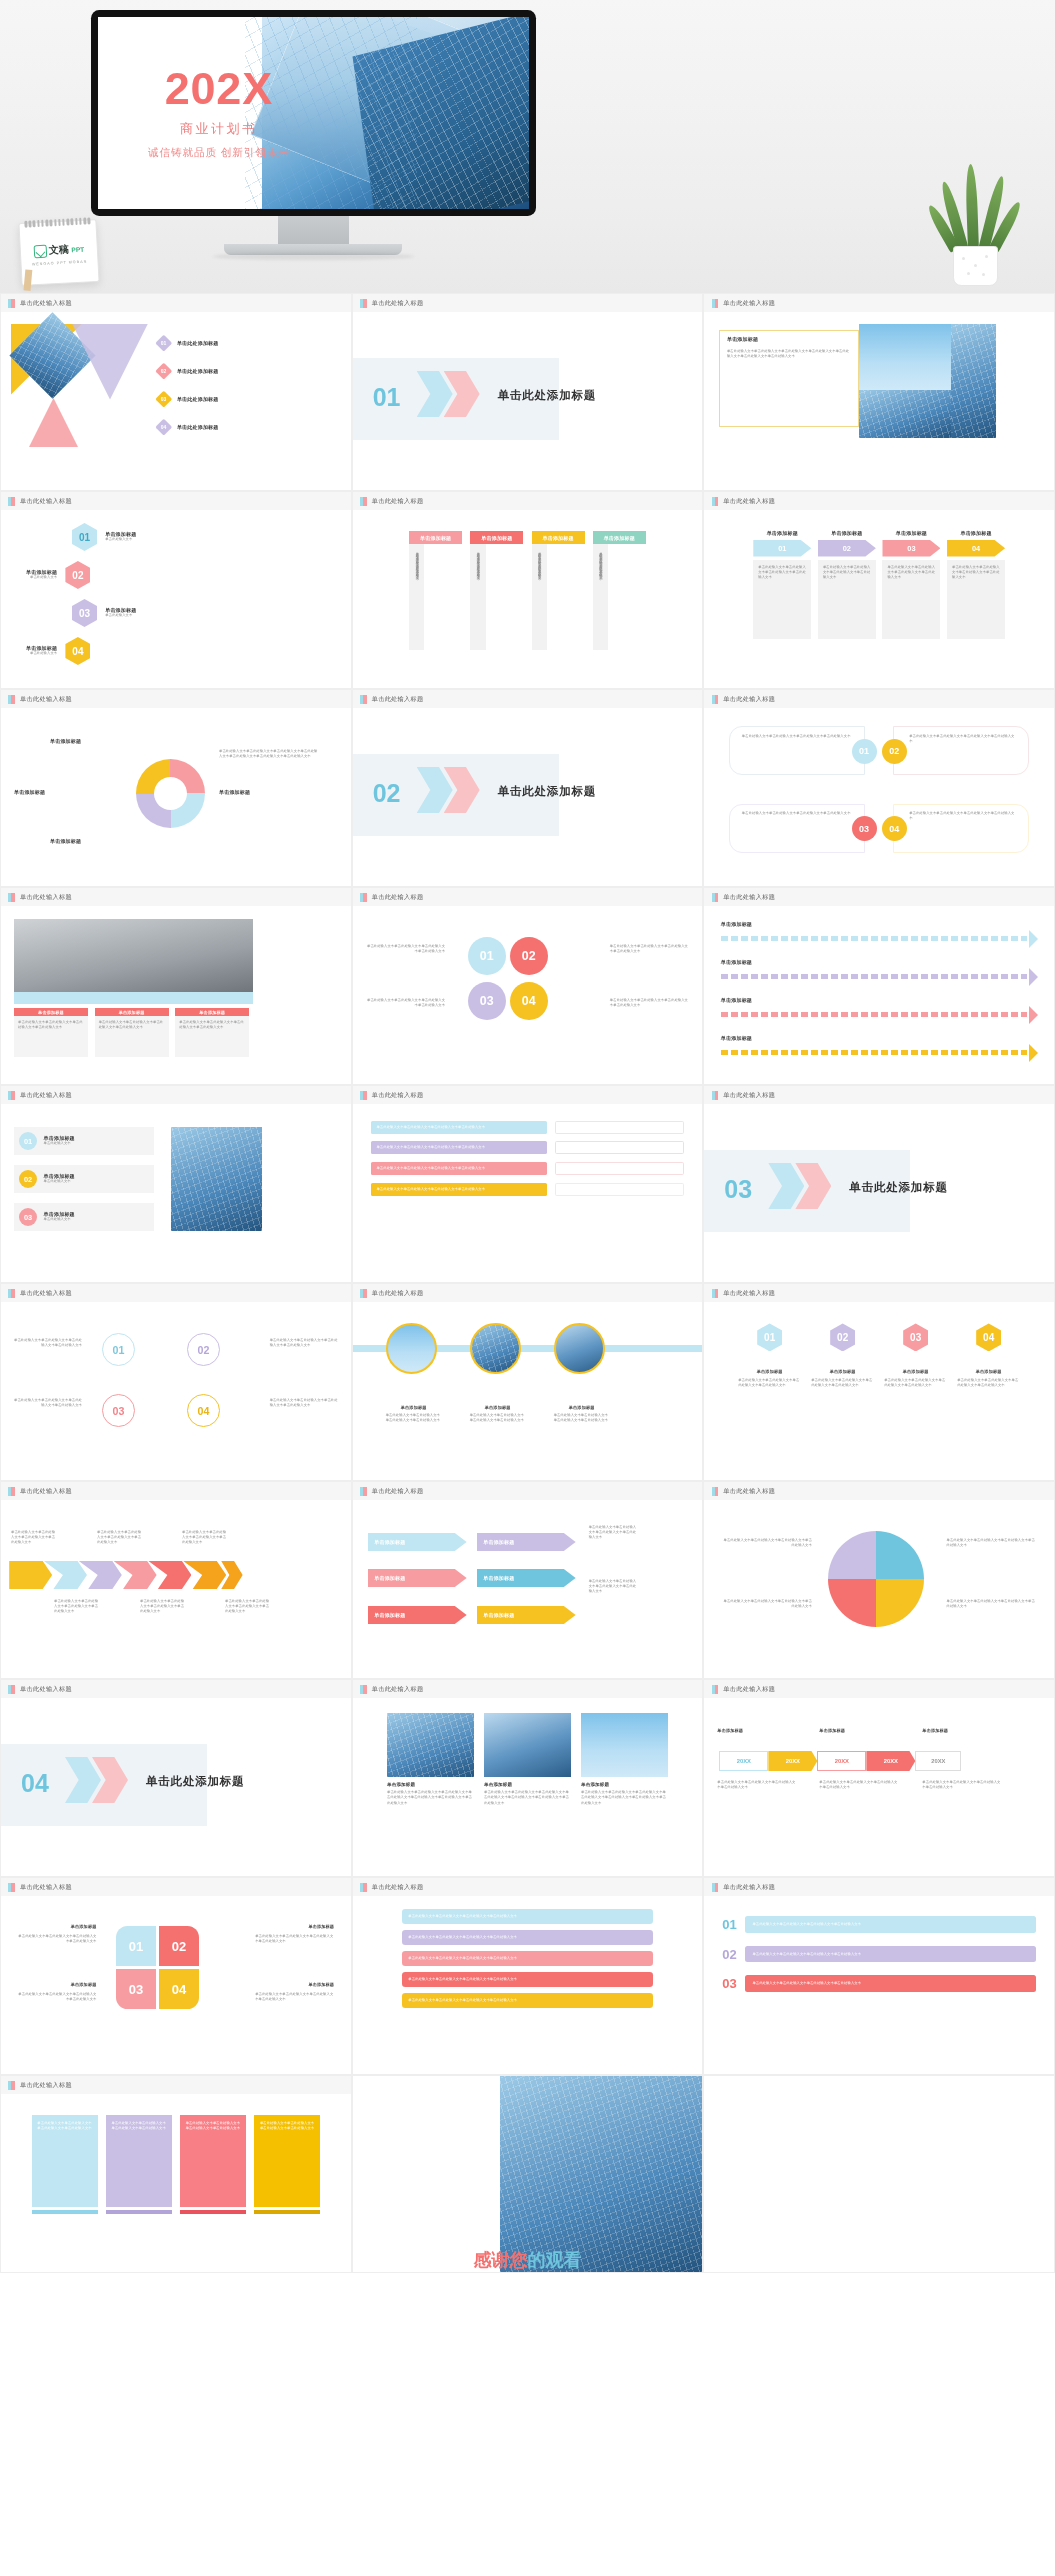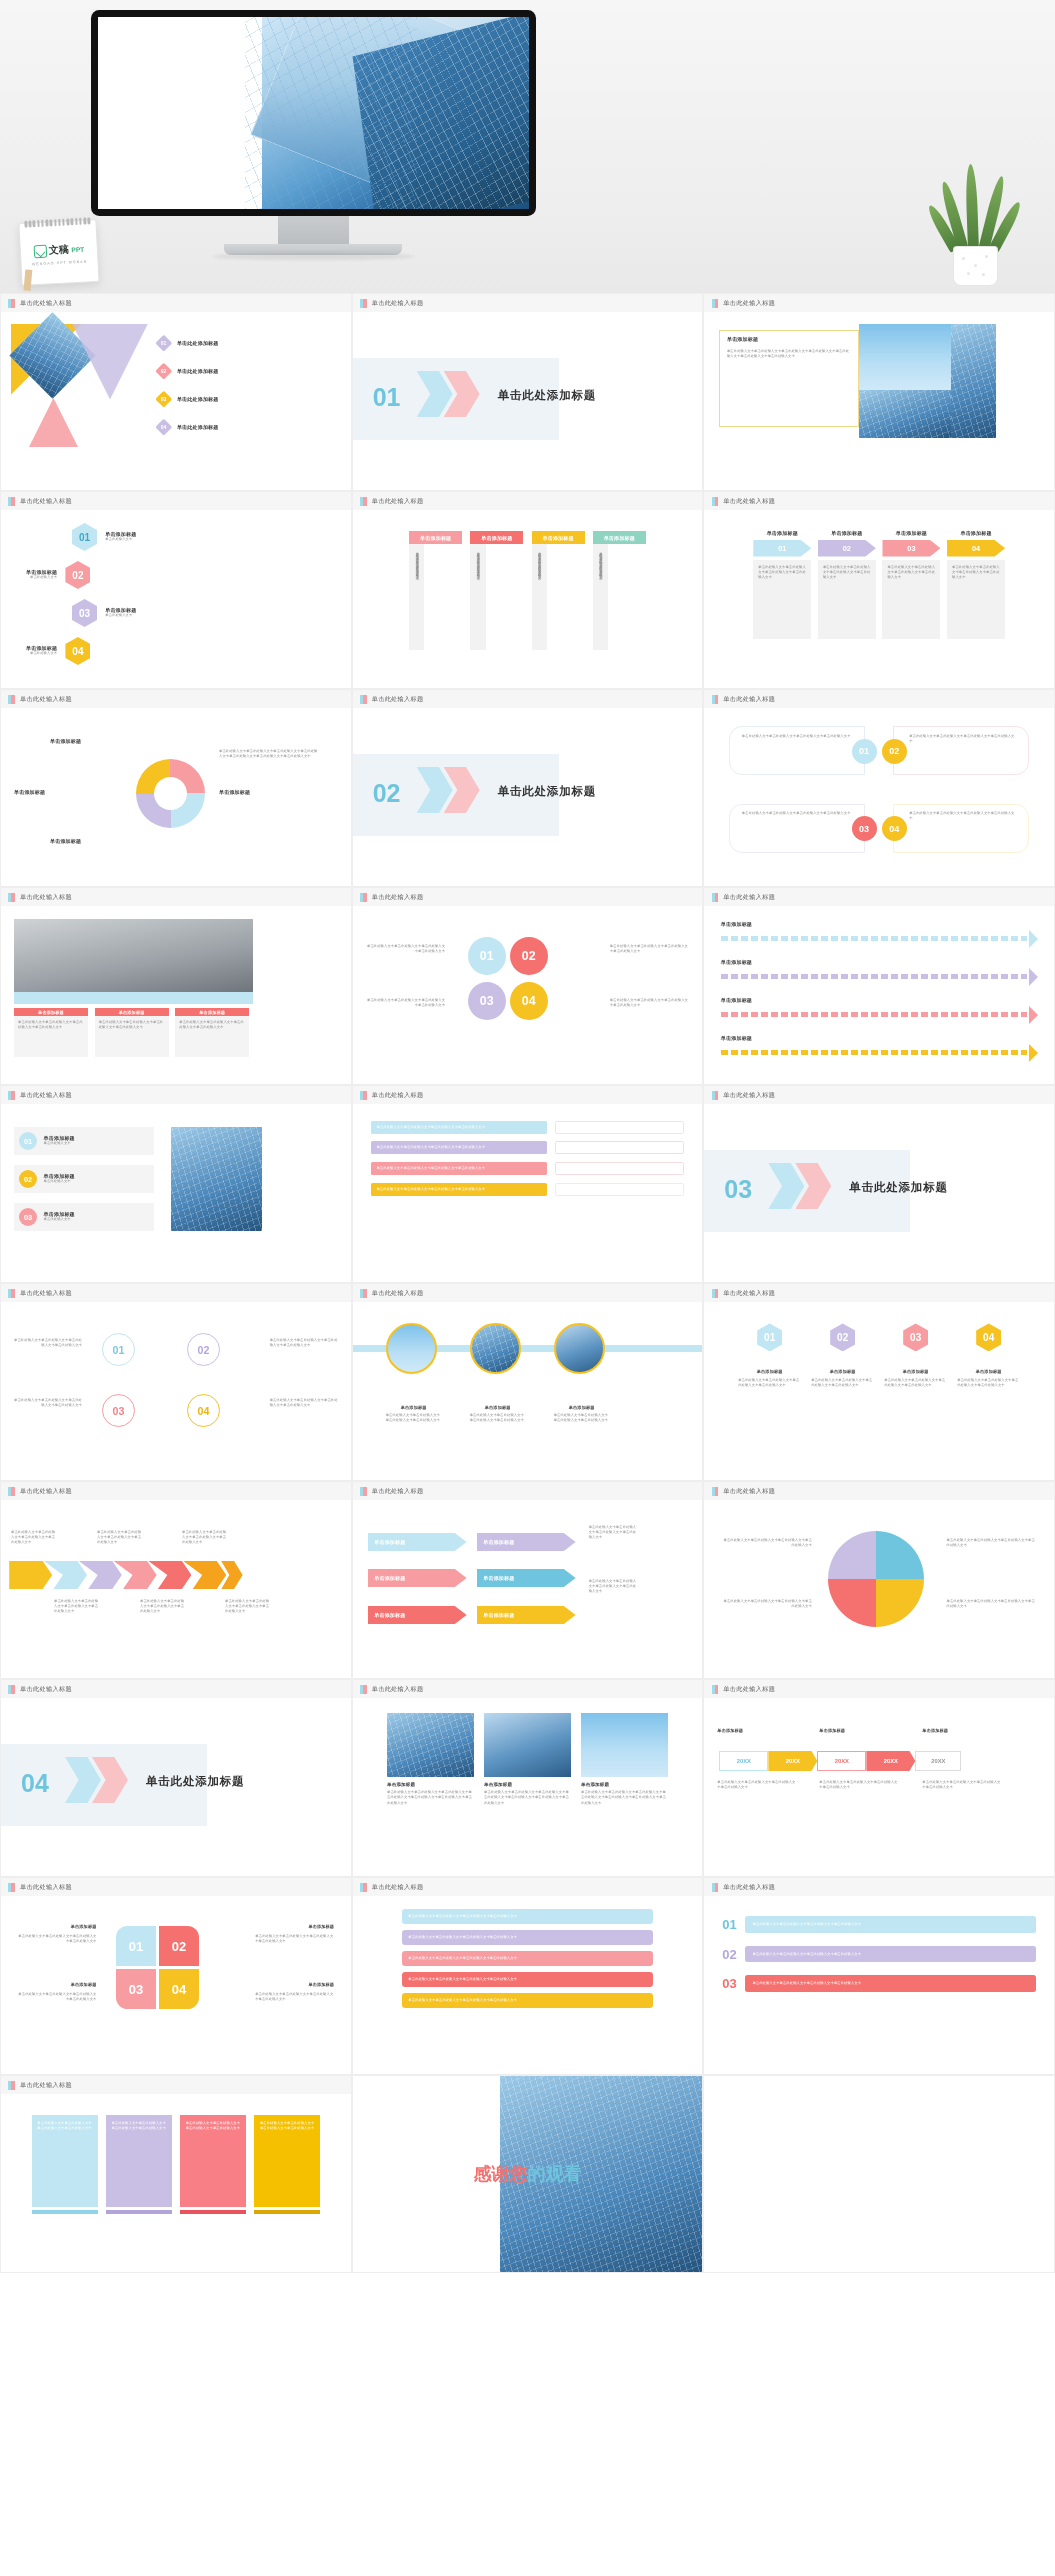--- a/index.html
+++ b/index.html
@@ -100,20 +100,25 @@
 </head>
 <body>
 
 <div class="hero">
   <div class="hero-bg"></div>
 
   <div class="monitor">
     <div class="screen">
       <div class="screen-photo"></div>
       <div class="screen-grid"></div>
+      <div class="screen-text">
+        <div class="hero-year">202X</div>
+        <div class="hero-sub">商业计划书</div>
+        <div class="hero-slogan">诚信铸就品质 创新引领未来</div>
+      </div>
     </div>
   </div>
   <div class="neck"></div>
   <div class="base"></div>
   <div class="base-shadow"></div>
 
   <div class="calendar">
     <div class="cal-rings">
       <i></i>
         <i></i>
@@ -840,21 +845,21 @@
             <div style="height:4.1px;background:#e9535d;margin-top:2.5px"></div>
           </div>
         <div style="width:66px">
             <div class="para w" style="background:#f5c000;height:92px;padding:5.8px">单击此处输入文本单击此处输入文本单击此处输入文本单击此处输入文本</div>
             <div style="height:4.1px;background:#dba800;margin-top:2.5px"></div>
           </div>
       </div>
     </div>
 
     <div class="slide">
-      <div class="body" style="top:0;display:flex;align-items:center;justify-content:center;position:absolute;inset:0">
+      <div class="body" style="top:0;display:flex;align-items:flex-end;justify-content:center;position:absolute;inset:0">
         <div style="position:absolute;right:0;top:0;width:58%;height:100%" class="ph glass"></div>
         <div style="position:relative;z-index:3;text-align:center">
           <span class="thankbig" style="color:#f4716f">感谢您</span><span class="thankbig" style="color:#6ec5dd">的观看</span>
         </div>
       </div>
     </div>
 
     <div class="slide"></div>
   </div>
 </div>

